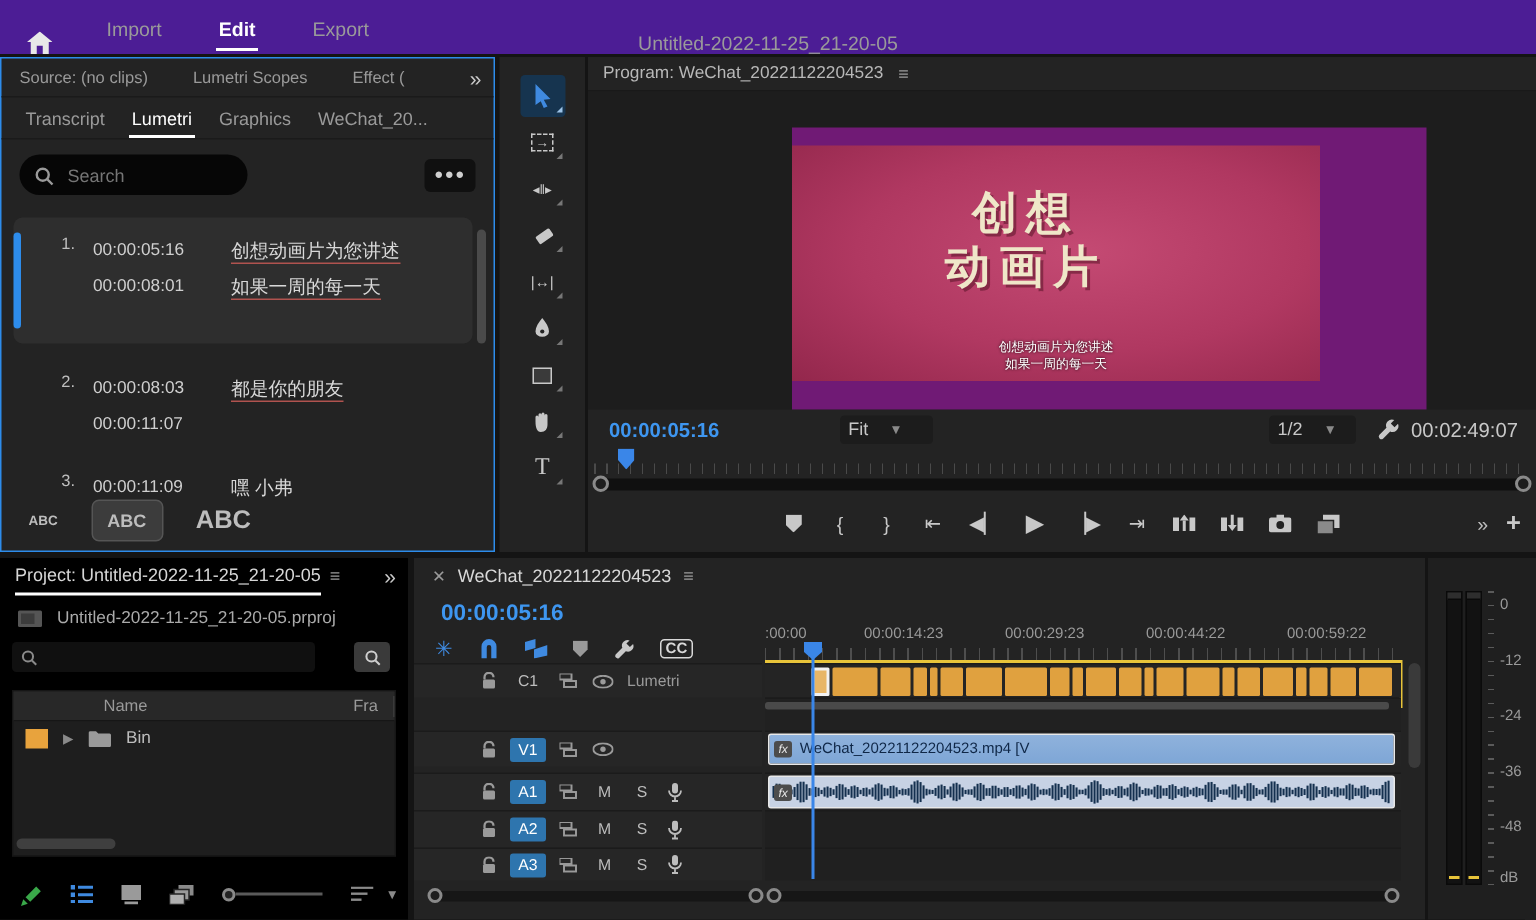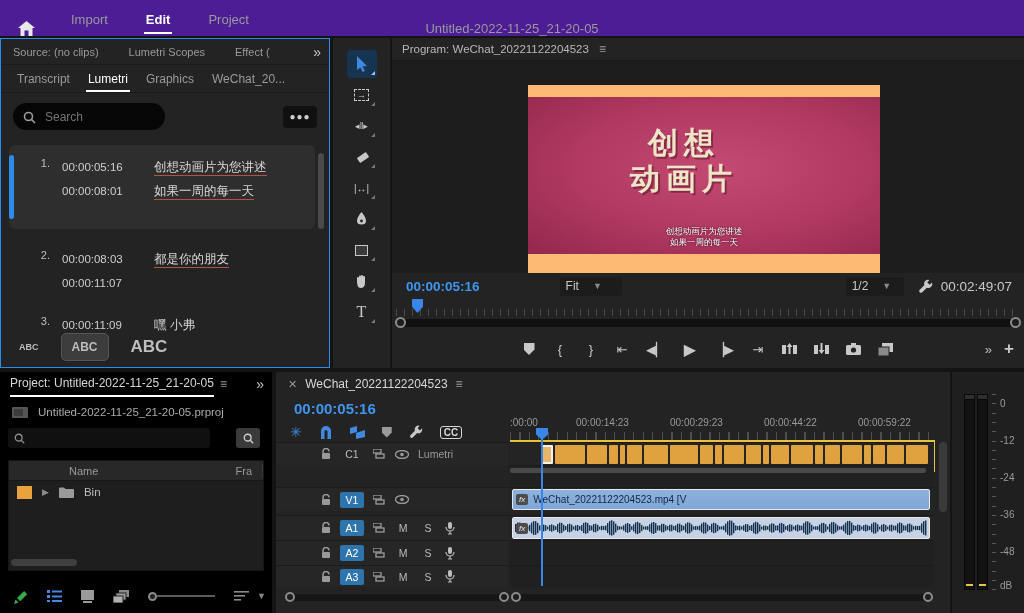--- a/index.html
+++ b/index.html
@@ -53,21 +53,21 @@
   .tool.active { background:#16344f; border-radius:3px; }
   .tool::after { content:""; position:absolute; right:2px; bottom:3px; border-left:4px solid transparent; border-bottom:4px solid #777; }
   .tool.active::after { border-bottom-color:#9cc3e8; }
 
   
   #program-panel { left:392px; top:38px; width:632px; height:330px; background:#232323; }
   #program-header { height:23px; display:flex; align-items:center; color:#b8b8b8; font-size:11.5px; border-bottom:1px solid #191919; }
   #program-header span.t { margin-left:10px; }
   #program-header .menu-icon { margin-left:10px; color:#9a9a9a; font-size:12px; }
   #viewer { position:absolute; left:0; top:23px; width:632px; height:212px; background:#1d1d1d; }
-  #frame { position:absolute; left:136px; top:24px; width:352px; height:188px; background:#fdba74; }
+  #frame { position:absolute; left:136px; top:24px; width:423px; height:188px; background:#701a75; }
   #frame-img { position:absolute; left:0; top:12px; width:352px; height:157px;
      background:radial-gradient(ellipse at 55% 45%, #c44a73 0%, #b03861 55%, #93274c 100%); overflow:hidden; }
   #vid-title { position:absolute; left:0; right:40px; top:28px; text-align:center; color:#efe6c8; font-weight:bold;
      font-size:30px; line-height:36px; letter-spacing:6px; text-shadow:2px 2px 0 rgba(90,20,40,.55); }
   #vid-sub { position:absolute; left:0; right:0; bottom:6px; text-align:center; color:#fff; font-size:8.5px; line-height:11px; text-shadow:0 0 2px #000; }
   #pm-controls { position:absolute; left:0; top:237px; width:632px; height:22px; display:flex; align-items:center; }
   #pm-tc { color:#3e96f0; font-size:13.5px; font-weight:bold; margin-left:14px; }
   .pm-dd { display:flex; align-items:center; color:#c8c8c8; font-size:12px; background:#1c1c1c; border-radius:3px; height:19px; padding:0 6px; }
   .pm-dd .dchev { color:#8a8a8a; font-size:9px; margin-left:14px; }
   #dd-fit { margin-left:80px; width:62px; }
@@ -162,21 +162,21 @@
 <body>
 
 <div id="topbar">
   <span id="home-btn" class="icon">
     <svg width="17" height="15" viewBox="0 0 17 15">
         <path d="M8.5 0 L17 7 H14.5 V15 H10.5 V9.5 H6.5 V15 H2.5 V7 H0 Z" fill="#e8e8e8"></path>
       </svg>
   </span>
   <span class="app-tab">Import</span>
   <span class="app-tab active">Edit</span>
-  <span class="app-tab">Project</span>
+  <span class="app-tab">Export</span>
   <span id="win-title">Untitled-2022-11-25_21-20-05</span>
 </div>
 
 <div id="source-panel" class="panel">
   <div class="tabrow1">
     <span>Source: (no clips)</span>
     <span style="margin-left:30px">Lumetri Scopes</span>
     <span style="margin-left:30px">Effect (</span>
     <span class="chev">»</span>
   </div>

